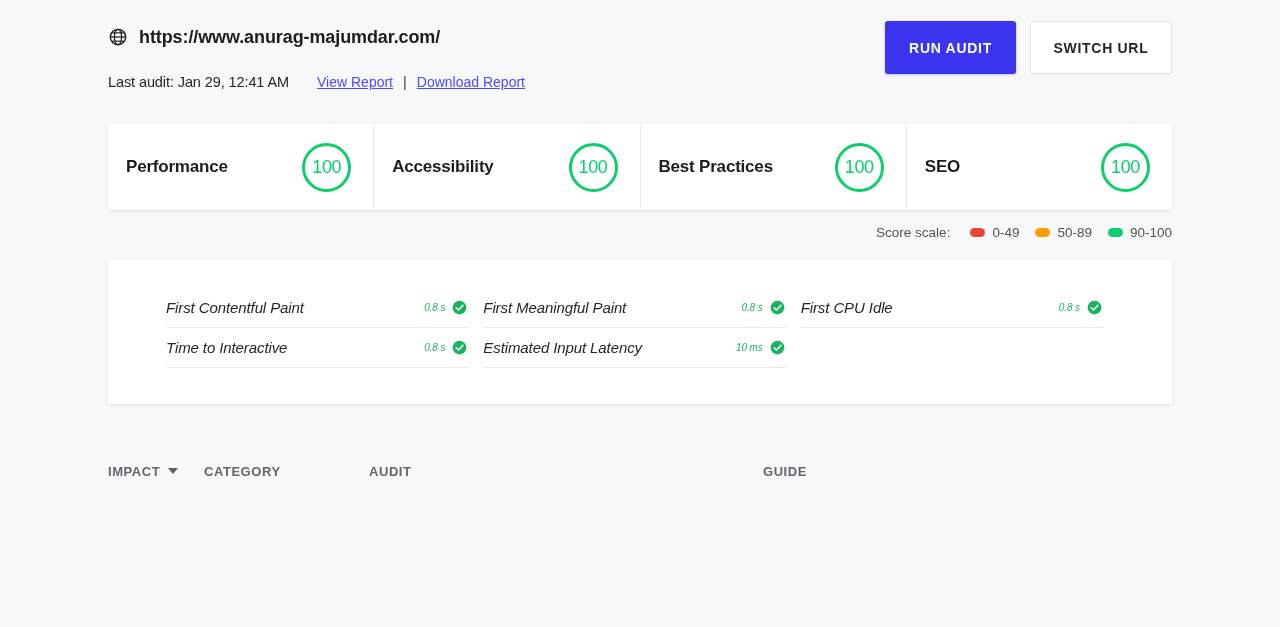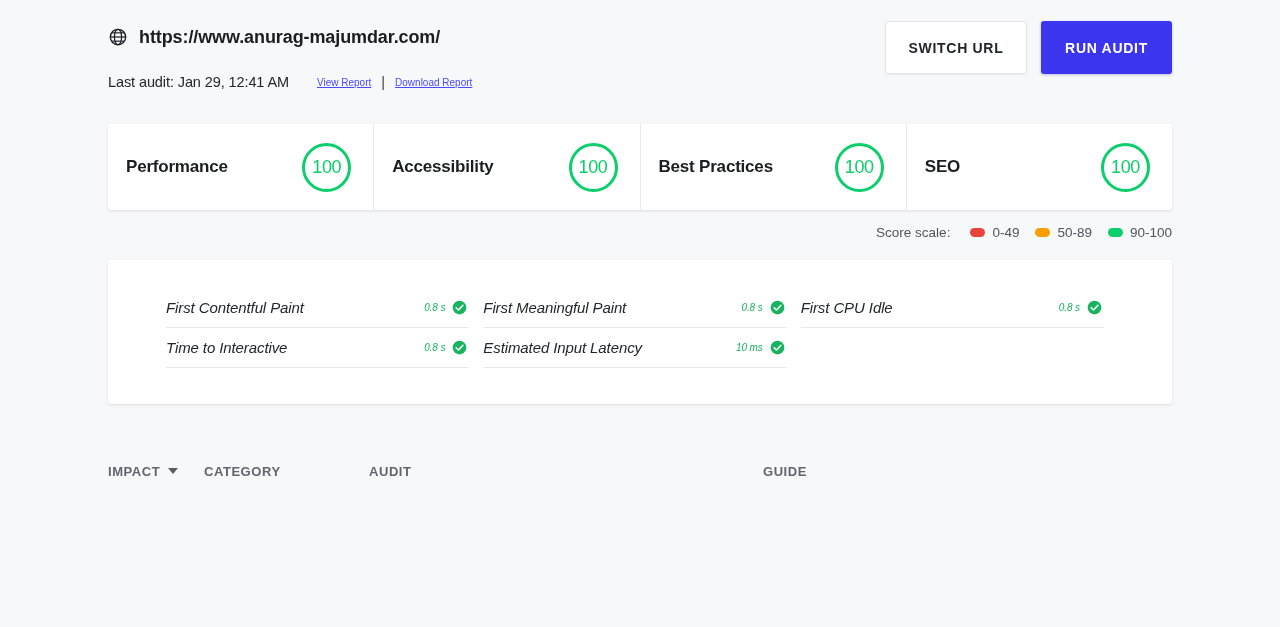--- a/index.html
+++ b/index.html
@@ -35,21 +35,21 @@
     margin-top: 20px;
     font-size: 14.5px;
     color: #23262b;
     height: 20px;
   }
   .last-audit { letter-spacing: -0.1px; }
   .links { margin-left: 28px; display: flex; align-items: center; }
   .link {
     color: #4a4aff;
     text-decoration: underline;
-    font-size: 10px;
+    font-size: 14px;
     cursor: pointer;
   }
   .link-sep { color: #3a3d42; margin: 0 10px; font-size: 14.5px; }
 
   
   .btn-group {
     position: absolute;
     top: 21px;
     right: 108px;
     display: flex;
@@ -219,22 +219,22 @@
   <div class="audit-row">
     <span class="last-audit">Last audit: Jan 29, 12:41 AM</span>
     <span class="links">
       <span class="link">View Report </span>
       <span class="link-sep">|</span>
       <span class="link">Download Report</span>
     </span>
   </div>
 
   <div class="btn-group">
+    <button class="btn btn-run" style="background: rgb(59, 53, 240);">RUN AUDIT</button>
     <button class="btn btn-switch">SWITCH URL</button>
-    <button class="btn btn-run" style="background: rgb(59, 53, 240);">RUN AUDIT</button>
   </div>
 
 </div>
 
 <div class="scores">
 
   <div class="score-card">
     <span class="score-label">Performance</span>
     <span class="score-ring" style="border-color: rgb(12, 206, 107);">
       <span class="score-value" style="color: rgb(12, 206, 107);">100</span>

